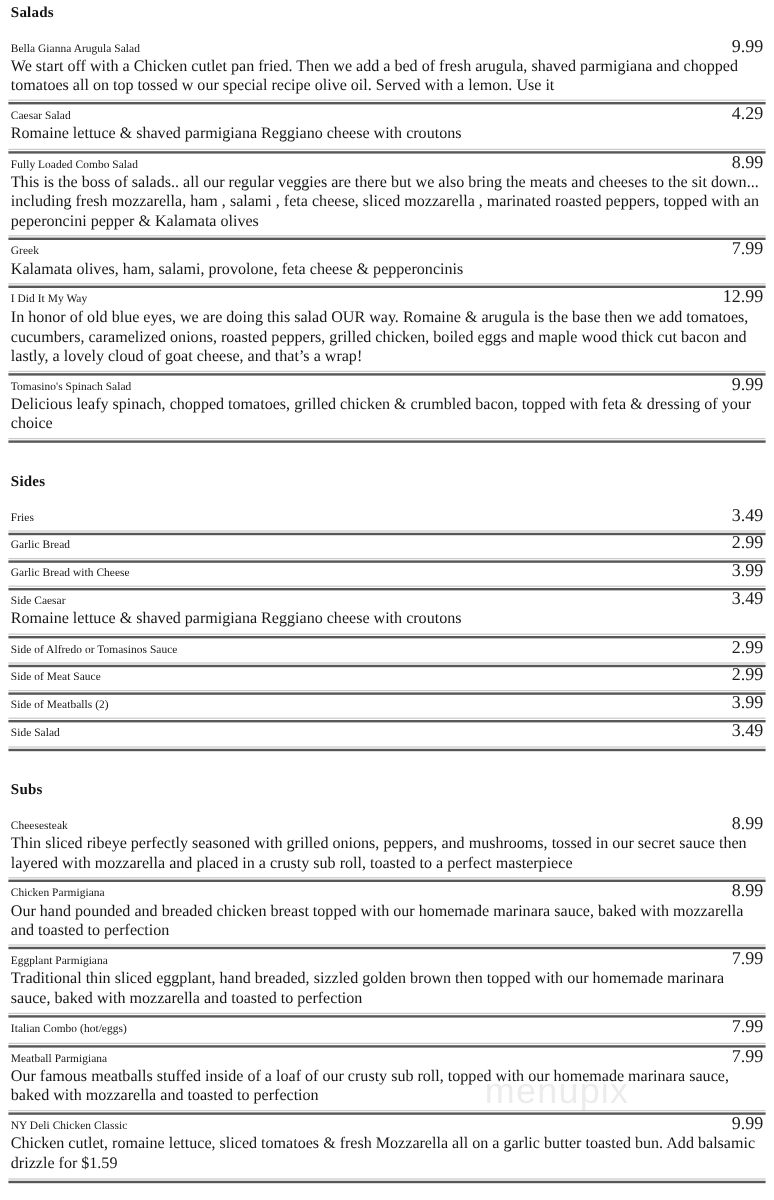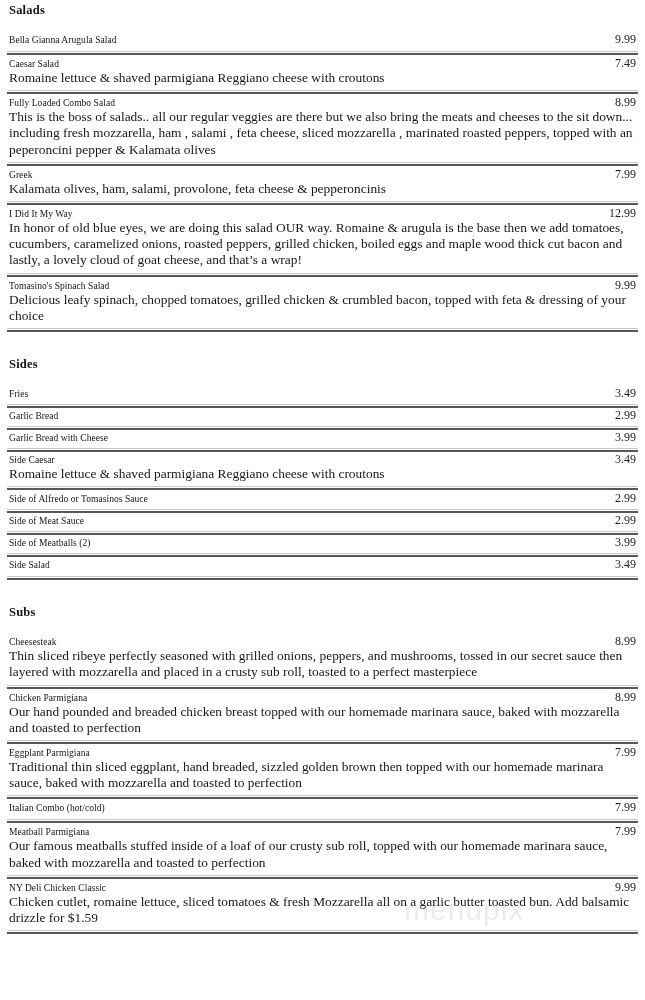--- a/index.html
+++ b/index.html
@@ -64,21 +64,21 @@
     font-size: 9.5px;
     line-height: 13px;
     color: #141414;
     letter-spacing: .05px;
     padding-left: 2px;
     white-space: nowrap;
   }
   .item-price {
     font-family: "Liberation Serif", "DejaVu Serif", serif;
     font-weight: normal;
-    font-size: 12px;
+    font-size: 15px;
     line-height: 13px;
     color: #1c1c1c;
     text-align: right;
     padding-right: 2px;
     white-space: nowrap;
   }
   .item-desc {
     font-family: "Liberation Serif", "DejaVu Serif", serif;
     font-weight: normal;
     font-size: 13.4px;
@@ -122,26 +122,27 @@
 
 <div class="menu-page" id="menu-root">
     <div class="section">
       <div class="section-title first">Salads</div>
       <div class="section-gap-sm"></div>
       <div class="item">
         <div class="item-head">
           <div class="item-name">Bella Gianna Arugula Salad</div>
           <div class="item-price">9.99</div>
         </div>
+        <div class="item-desc">We start off with a Chicken cutlet pan fried. Then we add a bed of fresh arugula, shaved parmigiana and chopped tomatoes all on top tossed w our special recipe olive oil. Served with a lemon. Use it</div>
       </div>
       <div class="divider"></div>
       <div class="item">
         <div class="item-head">
           <div class="item-name">Caesar Salad</div>
-          <div class="item-price">7.49</div>
+          <div class="item-price">4.29</div>
         </div>
         <div class="item-desc">Romaine lettuce &amp; shaved parmigiana Reggiano cheese with croutons</div>
       </div>
       <div class="divider"></div>
       <div class="item">
         <div class="item-head">
           <div class="item-name">Fully Loaded Combo Salad</div>
           <div class="item-price">8.99</div>
         </div>
         <div class="item-desc">This is the boss of salads.. all our regular veggies are there but we also bring the meats and cheeses to the sit down... including fresh mozzarella, ham , salami , feta cheese, sliced mozzarella , marinated roasted peppers, topped with an peperoncini pepper &amp; Kalamata olives</div>
@@ -257,21 +258,21 @@
       <div class="item">
         <div class="item-head">
           <div class="item-name">Eggplant Parmigiana</div>
           <div class="item-price">7.99</div>
         </div>
         <div class="item-desc">Traditional thin sliced eggplant, hand breaded, sizzled golden brown then topped with our homemade marinara sauce, baked with mozzarella and toasted to perfection</div>
       </div>
       <div class="divider"></div>
       <div class="item">
         <div class="item-head">
-          <div class="item-name">Italian Combo (hot/cold)</div>
+          <div class="item-name">Italian Combo (hot/eggs)</div>
           <div class="item-price">7.99</div>
         </div>
       </div>
       <div class="divider"></div>
       <div class="item">
         <div class="item-head">
           <div class="item-name">Meatball Parmigiana</div>
           <div class="item-price">7.99</div>
         </div>
         <div class="item-desc">Our famous meatballs stuffed inside of a loaf of our crusty sub roll, topped with our homemade marinara sauce, baked with mozzarella and toasted to perfection</div>

